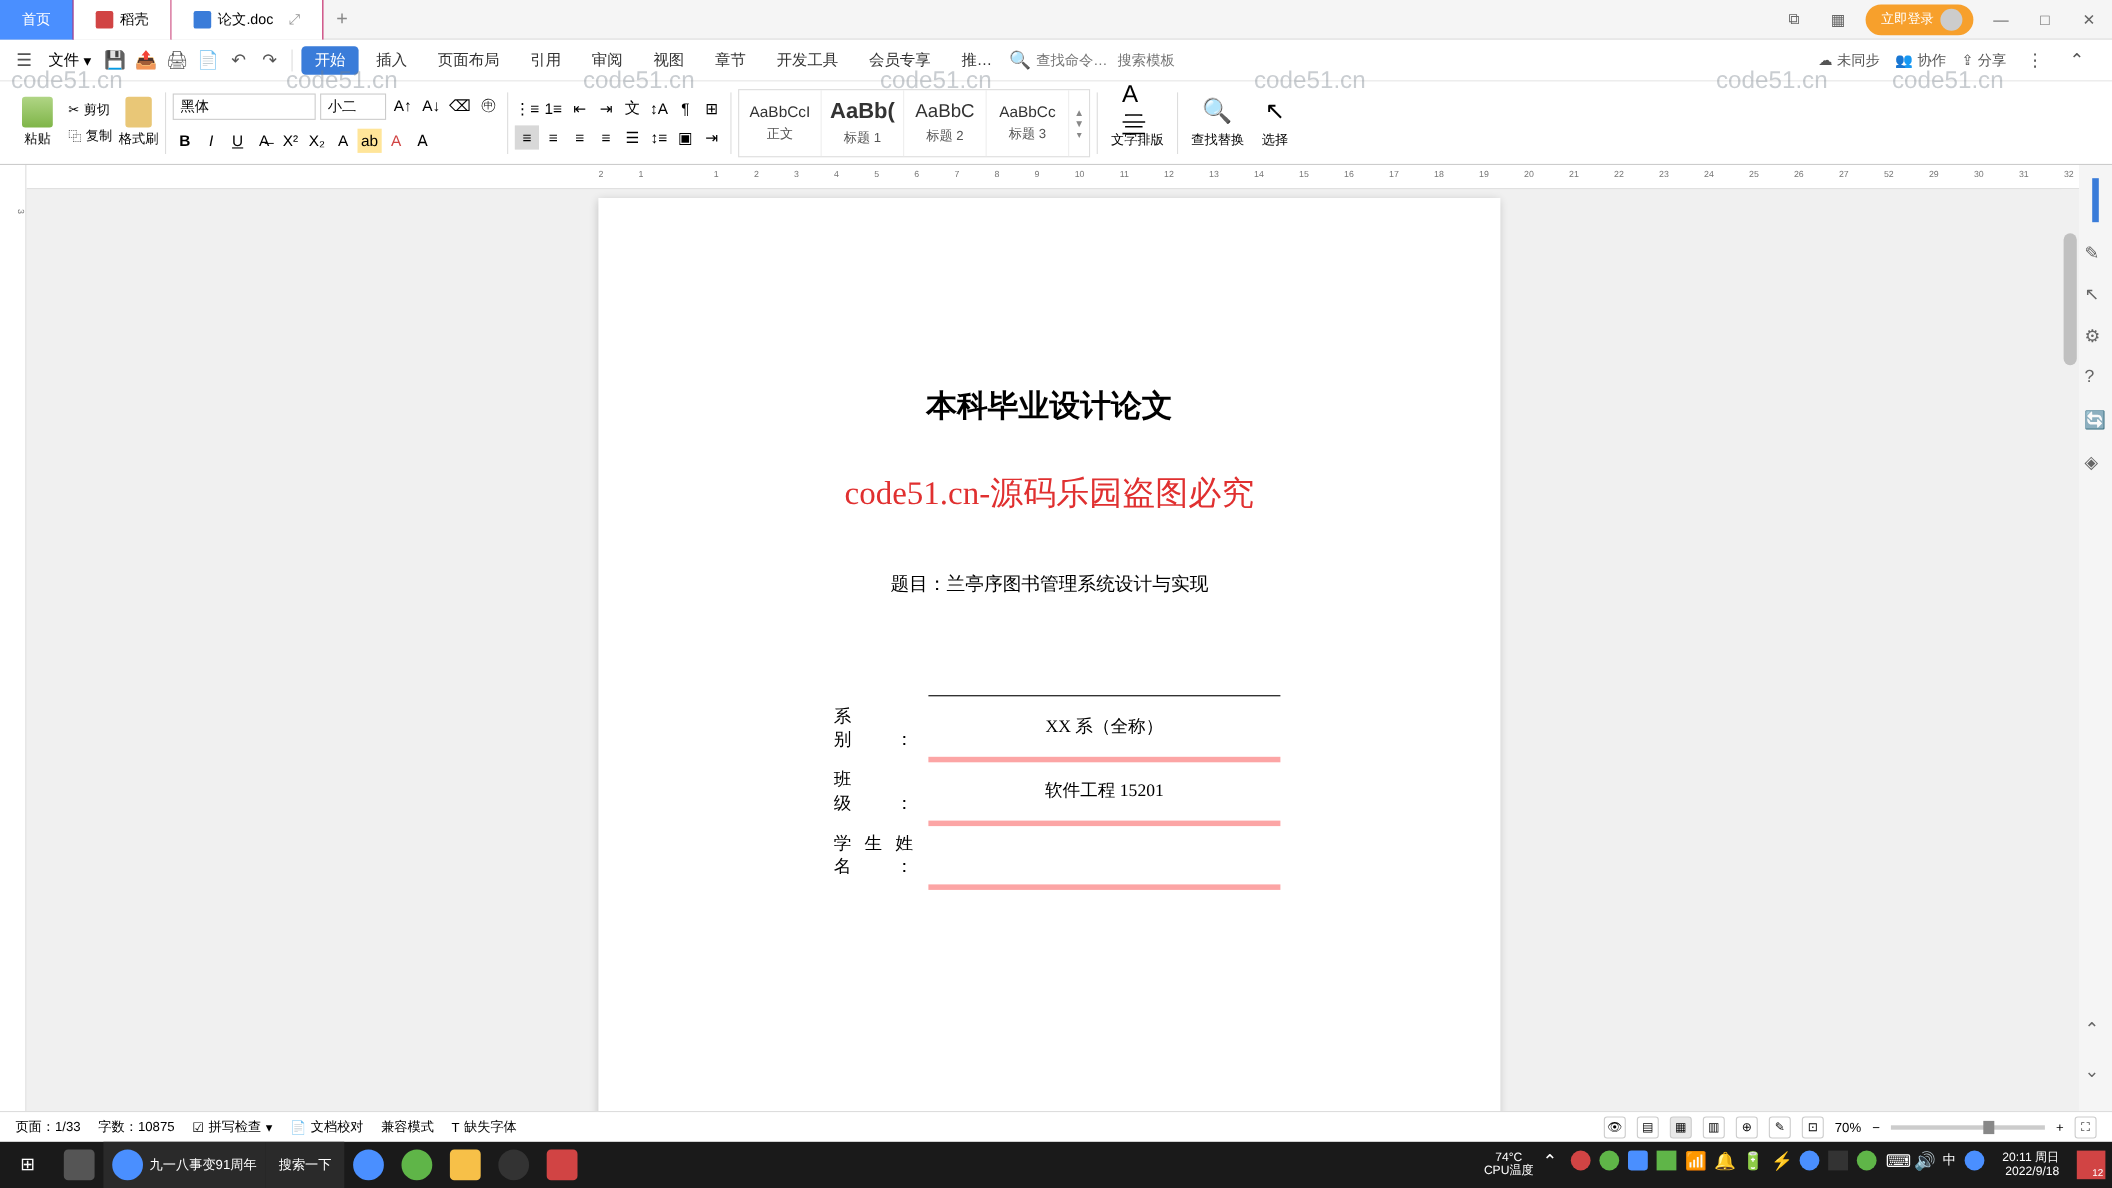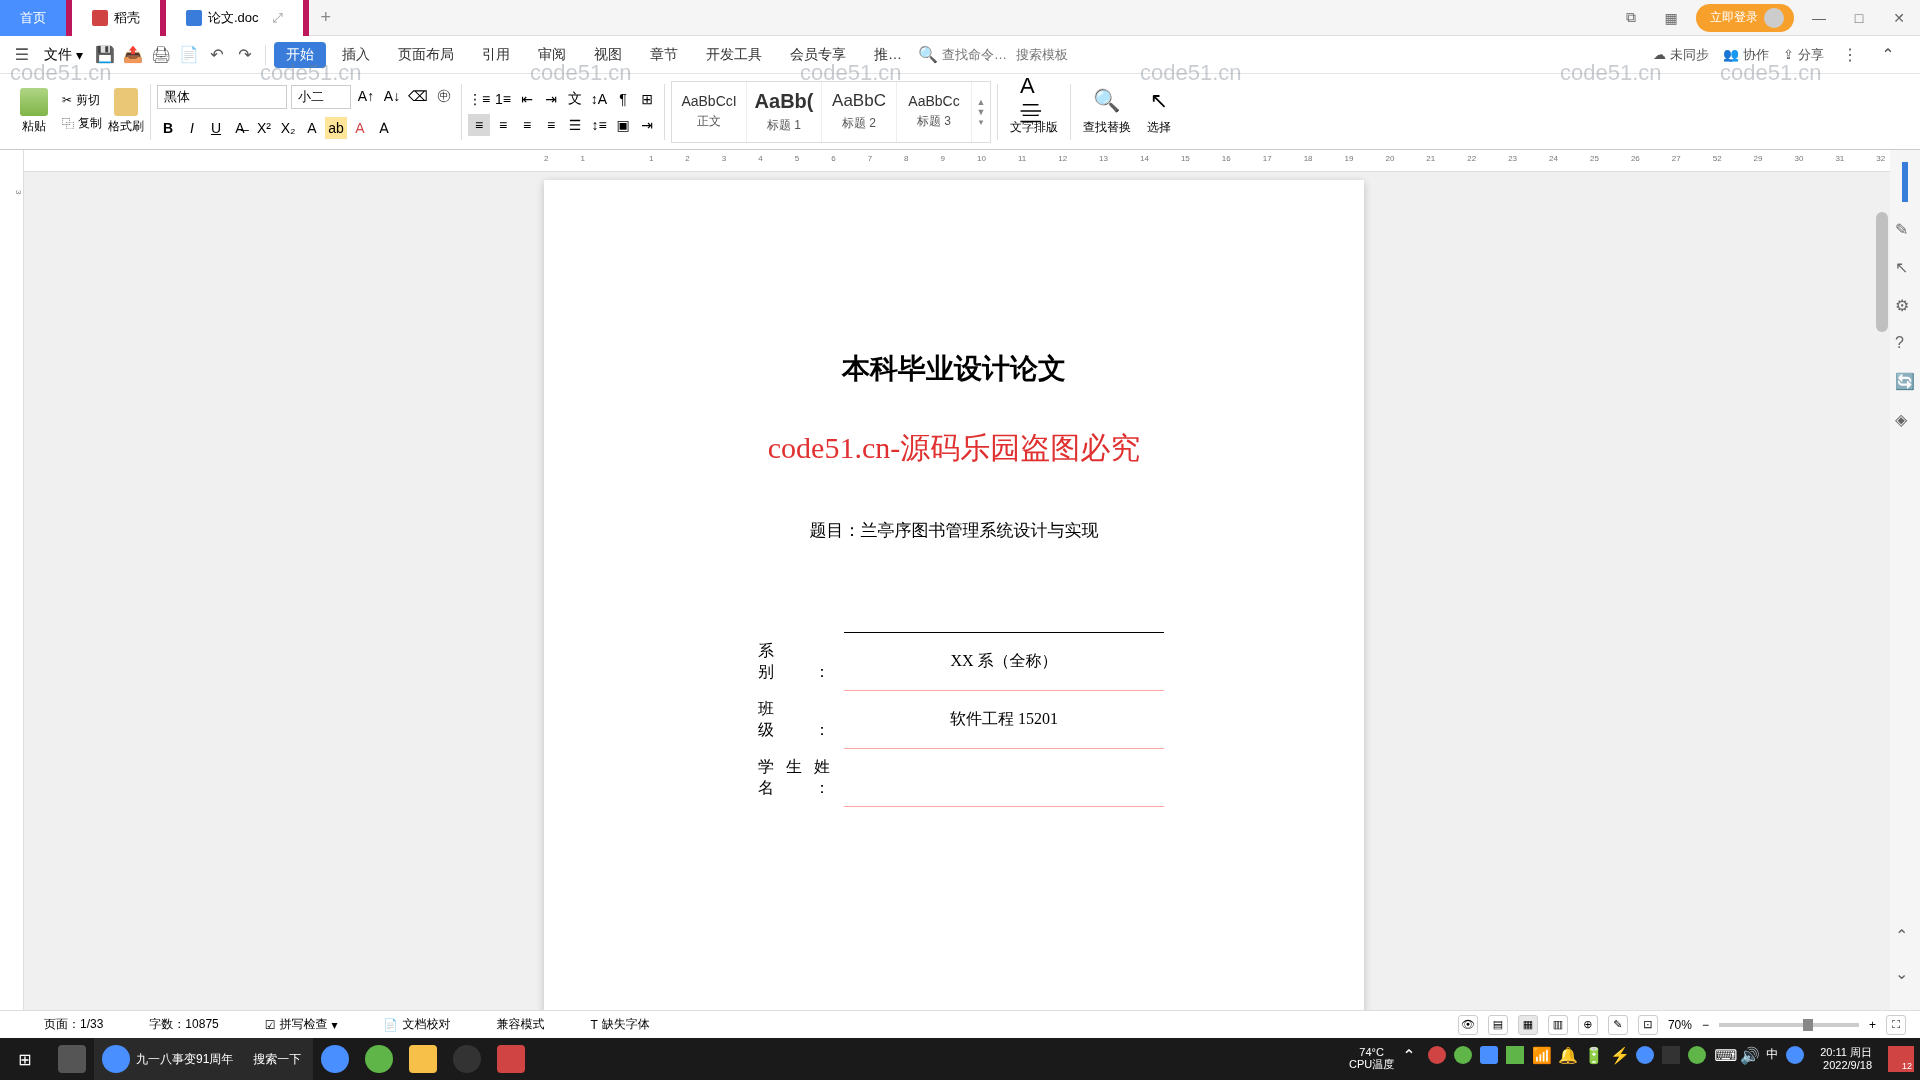--- a/index.html
+++ b/index.html
@@ -1,20 +1,20 @@
 <!DOCTYPE html>
 <html><head>
 <meta charset="utf-8">
 <style>
 * { margin: 0; padding: 0; box-sizing: border-box; font-family: "Microsoft YaHei", Arial, sans-serif; }
 body { width: 1920px; height: 1080px; overflow: hidden; background: #fff; position: relative; }
 
 
 .titlebar { height: 36px; background: #f5f5f5; display: flex; align-items: center; border-bottom: 1px solid #ddd; }
-.tab { height: 36px; display: flex; align-items: center; padding: 0 20px; border-right: 6px solid #be185d; font-size: 13px; gap: 6px; }
+.tab { height: 36px; display: flex; align-items: center; padding: 0 20px; border-right: 1px solid #be185d; font-size: 13px; gap: 6px; }
 .tab.home { background: #4a8fff; color: #fff; }
 .tab.doke { background: #fff; }
 .tab.doc { background: #fff; }
 .tab-icon { width: 16px; height: 16px; display: inline-block; }
 .doke-ic { background: #d14444; border-radius: 2px; }
 .doc-ic { background: #3a7cd9; border-radius: 2px; }
 .tab-close { width: 10px; margin-left: 8px; color: #999; }
 .tab-new { padding: 0 12px; font-size: 18px; color: #888; }
 .titlebar-right { margin-left: auto; display: flex; align-items: center; gap: 10px; padding-right: 6px; }
 .login-pill { background: #f7a02c; color: #fff; border-radius: 14px; padding: 4px 10px 4px 14px; display: flex; align-items: center; gap: 6px; font-size: 12px; }
@@ -63,32 +63,32 @@
 .doc-area { flex: 1; position: relative; overflow: hidden; }
 .hruler { height: 22px; background: #fff; border-bottom: 1px solid #ddd; position: relative; }
 .hruler-marks { position: absolute; left: 520px; top: 4px; font-size: 8px; color: #777; display: flex; gap: 32px; }
 .page { position: absolute; left: 520px; top: 30px; width: 820px; height: 1100px; background: #fff; box-shadow: 0 2px 8px rgba(0,0,0,0.2); padding: 110px 80px; }
 .doc-title { text-align: center; font-size: 28px; font-weight: bold; margin-top: 60px; margin-bottom: 40px; font-family: "SimHei", sans-serif; }
 .doc-watermark { text-align: center; font-size: 30px; color: #e03030; font-family: "SimSun", serif; margin-bottom: 50px; }
 .doc-subject { text-align: center; font-size: 17px; margin-bottom: 90px; font-family: "SimSun", serif; }
 .doc-table { margin: 0 auto; border-collapse: collapse; }
 .doc-table td { padding: 8px 14px; font-size: 16px; font-family: "SimSun", serif; }
 .doc-table .lbl { text-align: justify; text-align-last: justify; width: 100px; }
-.doc-table .val { border-top: 1px solid #000; border-bottom: 1px solid #fca5a5; width: 320px; text-align: center; }
+.doc-table .val { border-top: 1px solid #000; border-bottom: 5px solid #fca5a5; width: 320px; text-align: center; }
 .scrollbar-v { position: absolute; right: 0; top: 22px; bottom: 0; width: 16px; background: #f0f0f0; }
 .scroll-thumb { position: absolute; top: 40px; width: 12px; left: 2px; height: 120px; background: #c0c0c0; border-radius: 6px; }
 
 
 .side-panel { position: absolute; right: 0; top: 150px; bottom: 58px; width: 30px; background: #f5f5f5; display: flex; flex-direction: column; align-items: center; gap: 18px; padding-top: 12px; }
 .sp-ic { width: 20px; height: 20px; color: #666; }
 .sp-top { width: 6px; height: 40px; background: #3a7cd9; }
 
 
 .statusbar { position: absolute; left: 0; right: 0; bottom: 42px; height: 28px; background: #fff; border-top: 1px solid #ddd; display: flex; align-items: center; padding: 0 14px; font-size: 12px; gap: 16px; }
-.sb-item { display: flex; align-items: center; gap: 4px; margin-left: 30px; }
+.sb-item { display: flex; align-items: center; gap: 4px; }
 .sb-right { margin-left: auto; display: flex; align-items: center; gap: 10px; }
 .sb-ic { width: 20px; height: 20px; display: flex; align-items: center; justify-content: center; border: 1px solid #ccc; border-radius: 3px; font-size: 11px; }
 .zoom-slider { width: 140px; height: 4px; background: #ccc; position: relative; }
 .zoom-thumb { position: absolute; left: 60%; top: -4px; width: 10px; height: 12px; background: #888; }
 
 
 .taskbar { position: absolute; left: 0; right: 0; bottom: 0; height: 42px; background: #1a1a1a; display: flex; align-items: center; }
 .tb-start { width: 50px; height: 42px; display: flex; align-items: center; justify-content: center; color: #fff; }
 .tb-item { height: 42px; display: flex; align-items: center; padding: 0 8px; color: #fff; font-size: 12px; gap: 6px; }
 .tb-ico { width: 28px; height: 28px; border-radius: 4px; }

